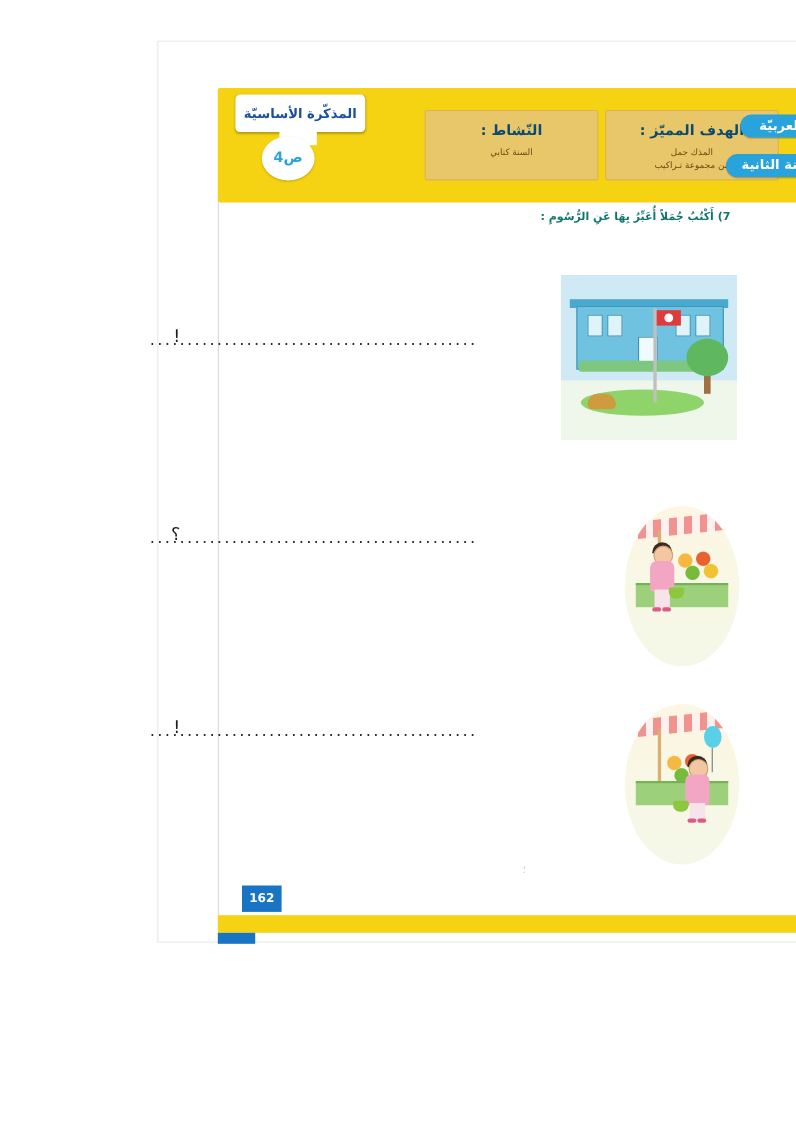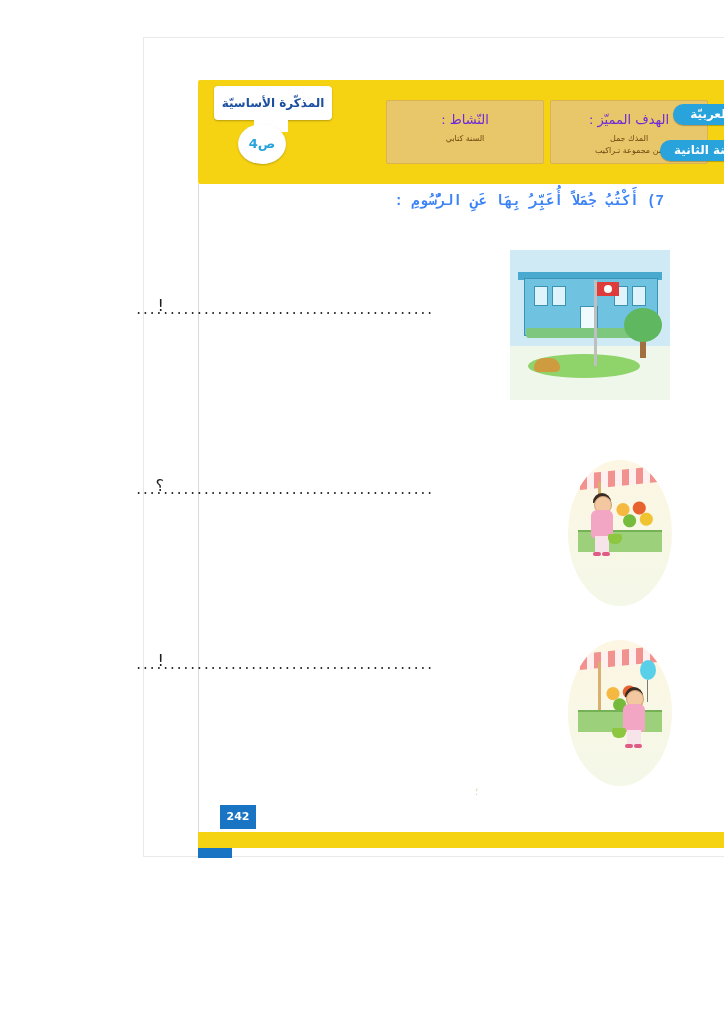--- a/index.html
+++ b/index.html
@@ -71,22 +71,22 @@
     border: 1px solid #d9b354;
     color: #6b4a10;
     text-align: center;
     border-radius: 2px;
   }
   .box-activity { left: 188px; top: 20px; width: 156px; height: 62px; }
   .box-goal { left: 352px; top: 20px; width: 156px; height: 62px; }
 
   .box-title {
     font-size: 13px;
-    font-weight: normal;
-    color: #6d28d9;
+    font-weight: bold;
+    color: #0c4a6e;
     margin-top: 11px;
   }
   .box-sub {
     font-size: 8px;
     color: #6b4a10;
     margin-top: 7px;
     line-height: 1.35;
   }
 
   
@@ -133,26 +133,25 @@
     font-size: 13px;
     font-weight: bold;
     color: #29a3dc;
   }
 
   
   .instruction {
     position: absolute;
     right: 60px;
     top: 192px;
-    font-size: 14px;
-    color: #3b82f6;
+    font-size: 10px;
+    color: #0f766e;
     font-weight: bold;
     letter-spacing: 0.3px;
     white-space: nowrap;
-    font-family: Liberation Mono, monospace;
   }
 
   .dots {
     position: absolute;
     font-size: 15px;
     color: #2b2b2b;
     letter-spacing: 2px;
     white-space: nowrap;
   }
   .endmark {
@@ -459,17 +458,17 @@
     <div class="girl-hair"></div>
     <div class="girl-head"></div>
     <div class="girl-body"></div>
     <div class="girl-legs"></div>
     <div class="girl-shoe"></div>
     <div class="girl-shoe b"></div>
     <div class="basket"></div>
   </div>
 
   <div class="faint-mark">؛</div>
-  <div class="page-num">242</div>
+  <div class="page-num">162</div>
   <div class="bottom-yellow"></div>
   <div class="bottom-blue"></div>
 
 </div>
 
 </body></html>

